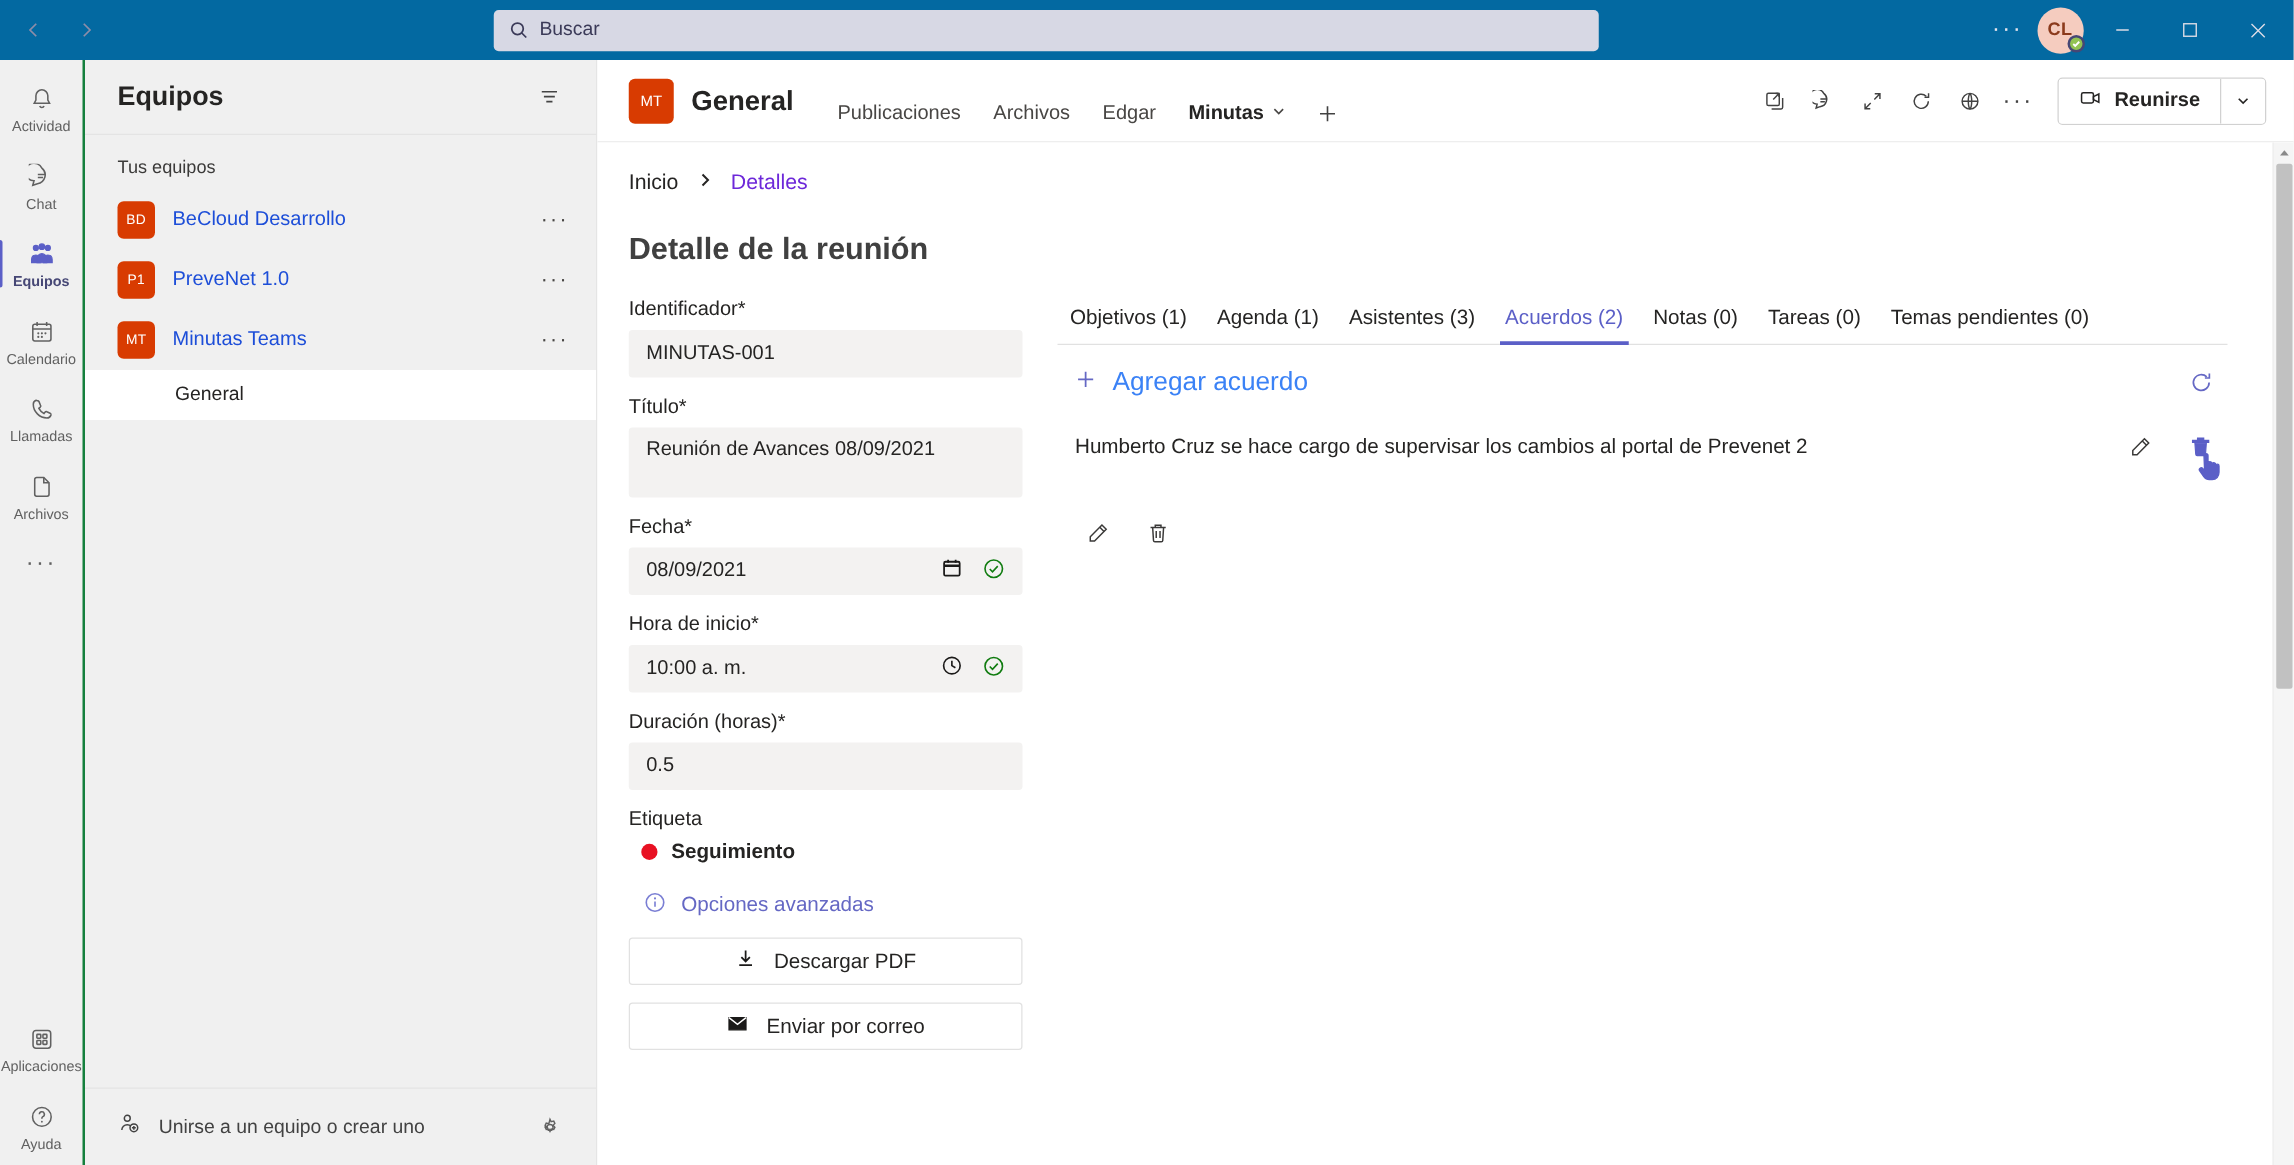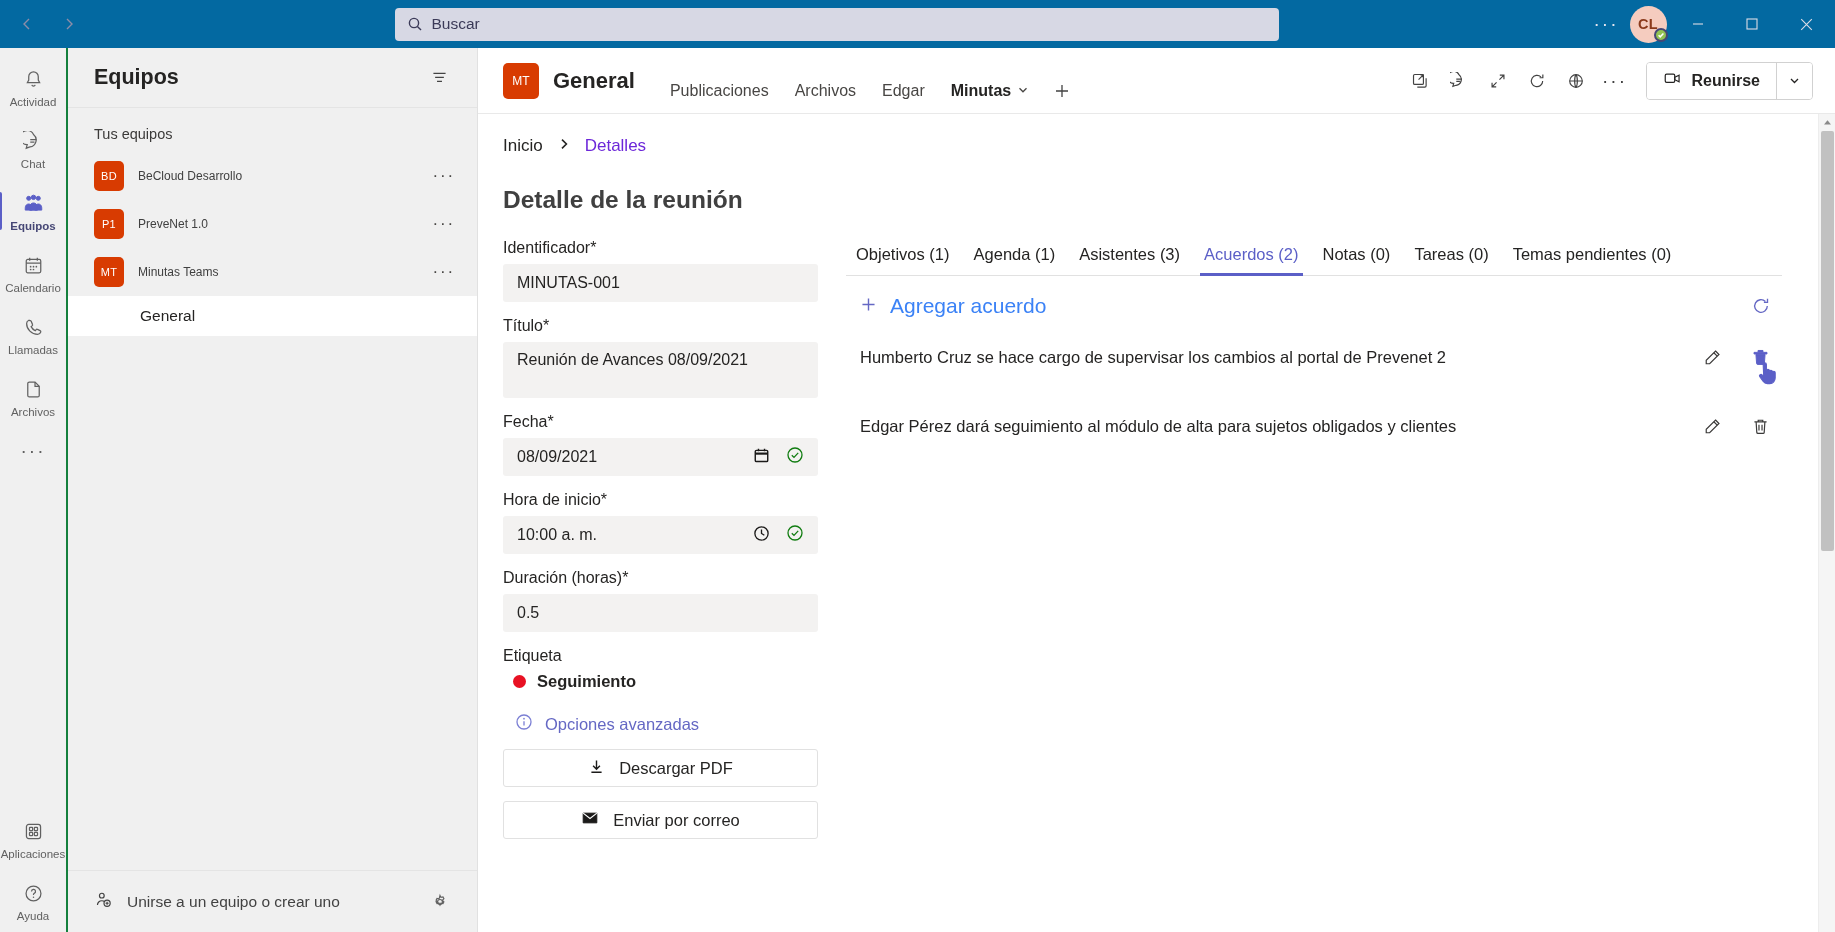--- a/index.html
+++ b/index.html
@@ -95,21 +95,21 @@
   .teams-sub { font-size: 14.5px; color: #3b3a39; padding: 6px 0 10px 26px; }
   .team-row {
     height: 48px; display: flex; align-items: center; padding: 0 22px 0 26px;
     cursor: pointer; gap: 14px;
   }
   .team-av {
     width: 30px; height: 30px; flex: 0 0 30px; border-radius: 5px; background: #d83b01;
     color: #fff; font-size: 11px; display: flex; align-items: center; justify-content: center;
     letter-spacing: .3px;
   }
-  .team-name { flex: 1; font-size: 12px; color: #404040; }
+  .team-name { flex: 1; font-size: 16px; color: #1d4ed8; }
   .row-more { color: #484644; font-size: 17px; letter-spacing: 1.8px; cursor: pointer; }
   .chan-row {
     height: 40px; display: flex; align-items: center; padding-left: 72px;
     font-size: 15.5px; color: #252423; cursor: pointer;
   }
   .chan-row.active { background: #ffffff; }
   .teams-foot {
     height: 62px; display: flex; align-items: center; justify-content: space-between;
     padding: 0 22px 0 26px; border-top: 1px solid #e4e4e4;
   }
@@ -670,21 +670,20 @@
                     </svg>
                   <span class="cursor-hand">
                     <svg width="26" height="30" viewBox="0 0 26 30" fill="#ffffff" stroke="#1b1a19" stroke-width="1.1">
                       <path d="M7.2 6.6c0-1 .7-1.7 1.6-1.7s1.6.7 1.6 1.7v6.2c0-.9.7-1.5 1.5-1.5s1.5.6 1.5 1.5v.9c0-.9.7-1.5 1.5-1.5s1.5.6 1.5 1.5v1c0-.9.7-1.4 1.4-1.4s1.4.6 1.4 1.4v5.1c0 3.3-2.1 5.8-5.4 5.8h-2.4c-2.1 0-3.2-.8-4.4-2.4l-3.2-4.5c-.5-.7-.4-1.6.3-2.1.7-.5 1.6-.3 2.2.4l1.4 1.8z"></path>
                     </svg>
                   </span>
                 </div>
               </div>
 
               <div class="agr-row">
-                <div class="agr-text">Edgar Pérez dará seguimiento al módulo de alta para sujetos obligados y clientes</div>
                 <div class="agr-icon">
                   <svg width="19" height="19" viewBox="0 0 20 20" fill="none" stroke-width="1.25">
                       <path d="M13.2 3.2l3.6 3.6L7 16.6H3.4v-3.6z"></path>
                       <path d="M11.4 5l3.6 3.6"></path>
                     </svg>
                 </div>
                 <div class="agr-icon">
                   <svg width="19" height="19" viewBox="0 0 20 20" fill="none" stroke-width="1.25">
                       <path d="M3.6 5.2h12.8M7.6 5.2V3.4h4.8v1.8M5.4 5.2l.7 11a1.2 1.2 0 0 0 1.2 1.1h5.4a1.2 1.2 0 0 0 1.2-1.1l.7-11"></path>
                       <path d="M8.4 8.2v6M11.6 8.2v6"></path>

